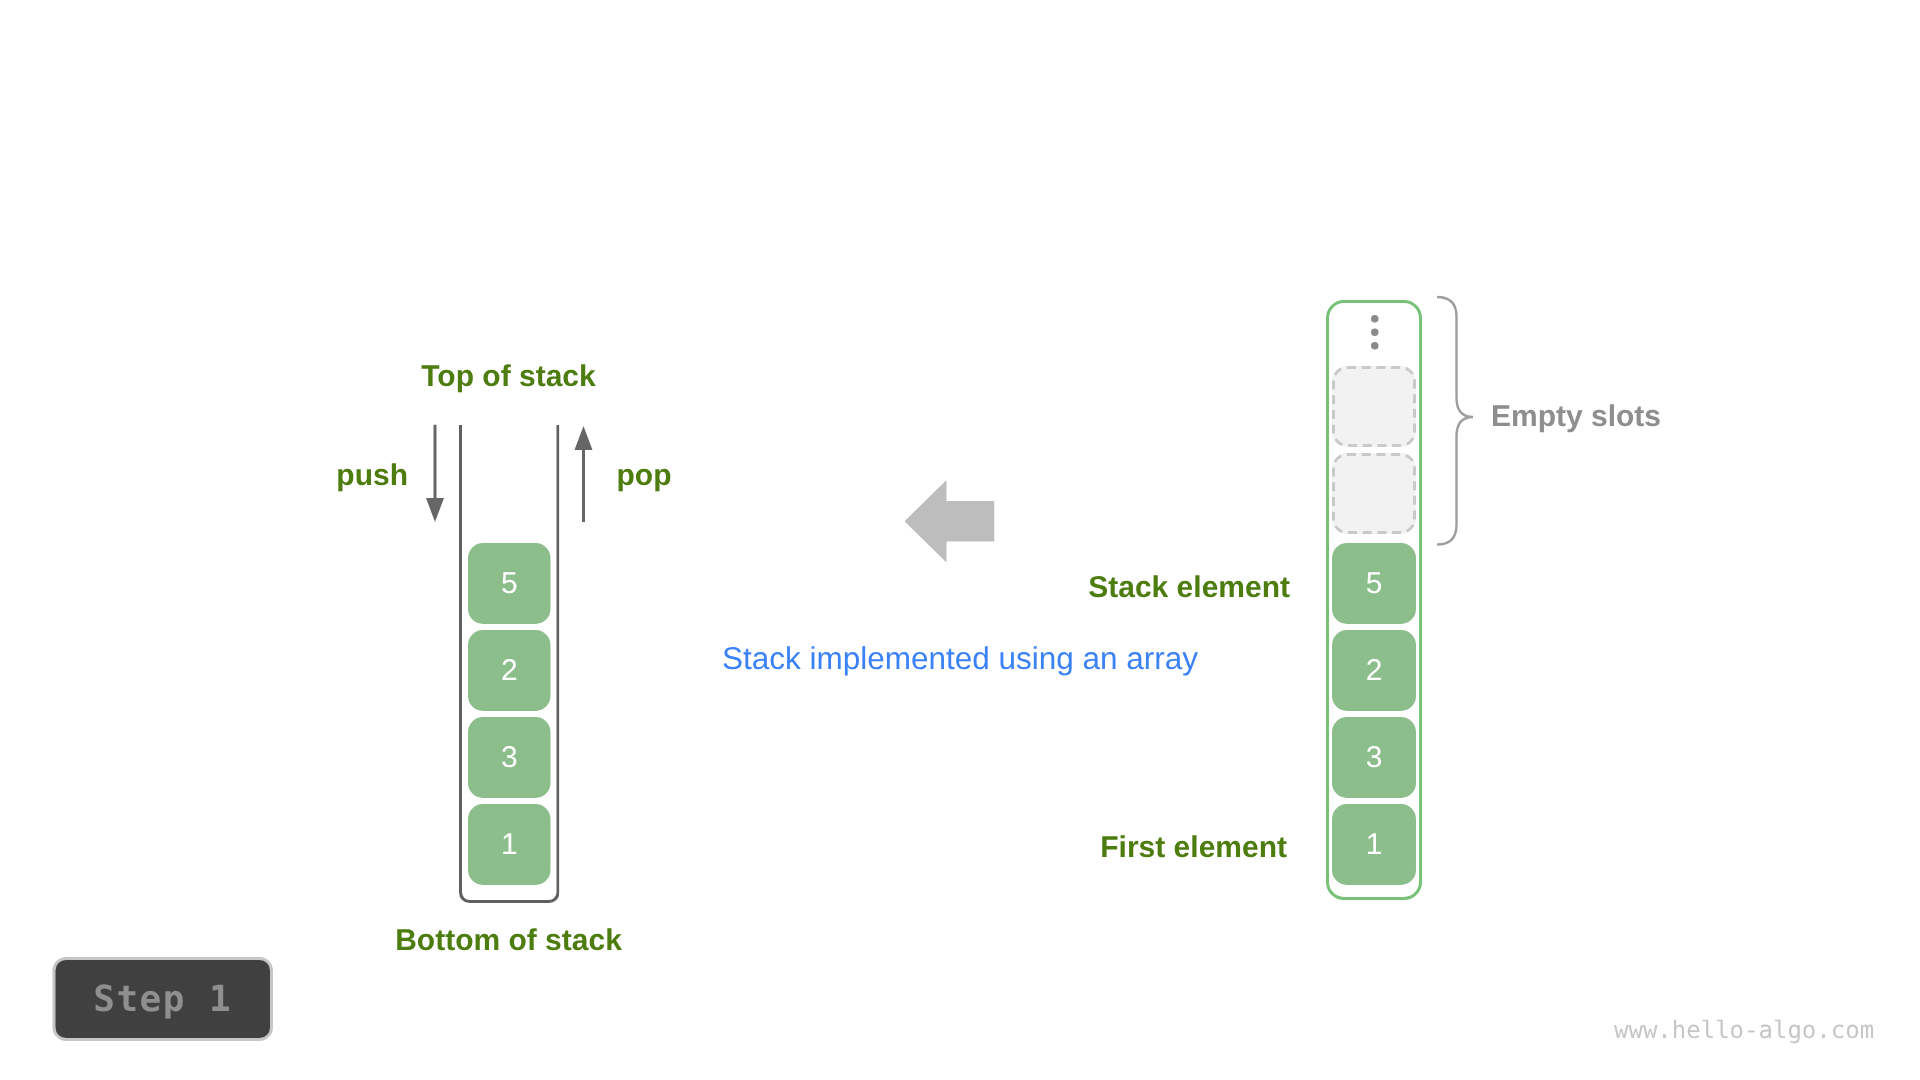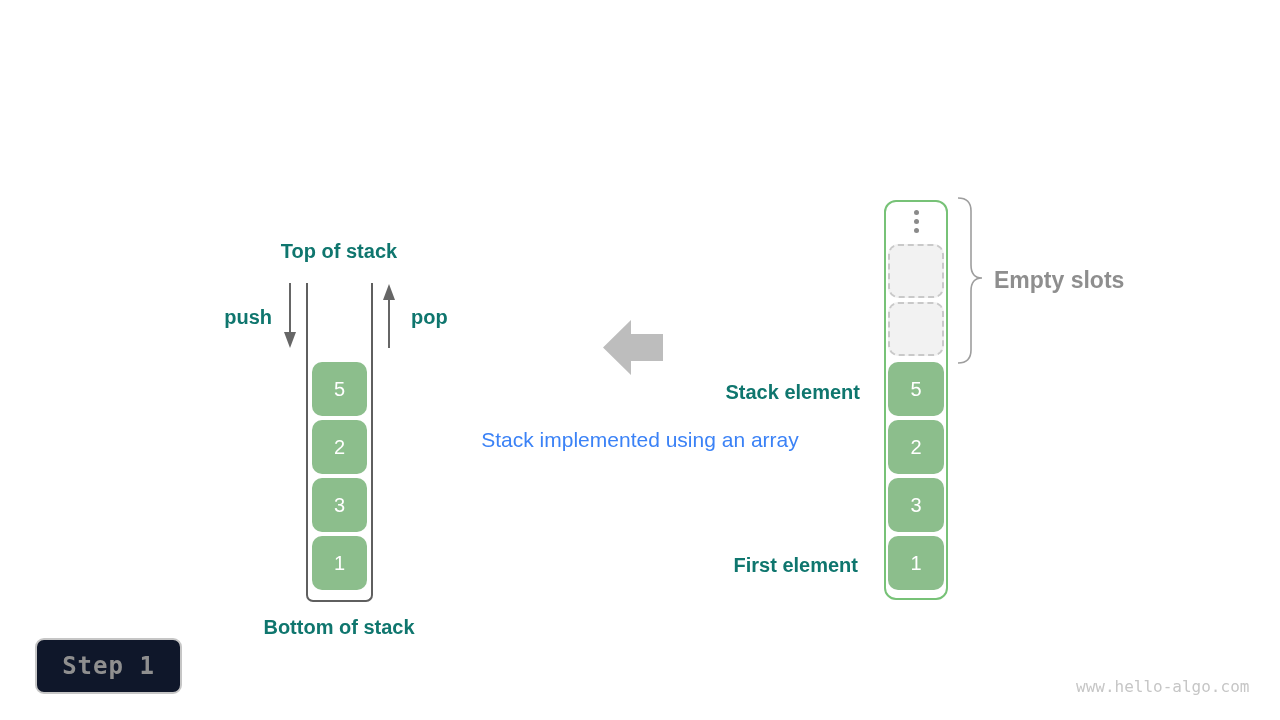--- a/index.html
+++ b/index.html
@@ -7,34 +7,34 @@
     width: 1280px; height: 720px;
     background: #ffffff;
     font-family: "Liberation Sans", sans-serif;
     overflow: hidden;
     position: relative;
   }
   .abs { position: absolute; }
 
   
   .label-dark {
-    color: #0f766e;
+    color: #4d7c0f;
     font-weight: bold;
     font-size: 20px;
     white-space: nowrap;
   }
   .label-gray {
     color: #3b82f6;
     font-size: 21px;
     white-space: nowrap;
   }
   .label-gray-bold {
     color: #8e8e8e;
     font-weight: bold;
-    font-size: 23px;
+    font-size: 20px;
     white-space: nowrap;
   }
 
   
   .stack-container {
     left: 306px; top: 283px;
     width: 67px; height: 319px;
     border-left: 2px solid #5f5f5f;
     border-right: 2px solid #5f5f5f;
     border-bottom: 2px solid #5f5f5f;
@@ -73,21 +73,21 @@
     background: #f2f2f2;
     border: 2px dashed #c9c9c9;
     border-radius: 10px;
     box-sizing: border-box;
   }
 
   
   .step-badge {
     left: 35px; top: 638px;
     width: 147px; height: 56px;
-    background: #0f172a;
+    background: #404040;
     border: 2px solid #c6c6c6;
     border-radius: 9px;
     box-sizing: border-box;
     display: flex; align-items: center; justify-content: center;
     font-family: "DejaVu Sans Mono", monospace;
     font-weight: bold;
     font-size: 24px;
     color: #8f8f8f;
     letter-spacing: 1px;
   }

